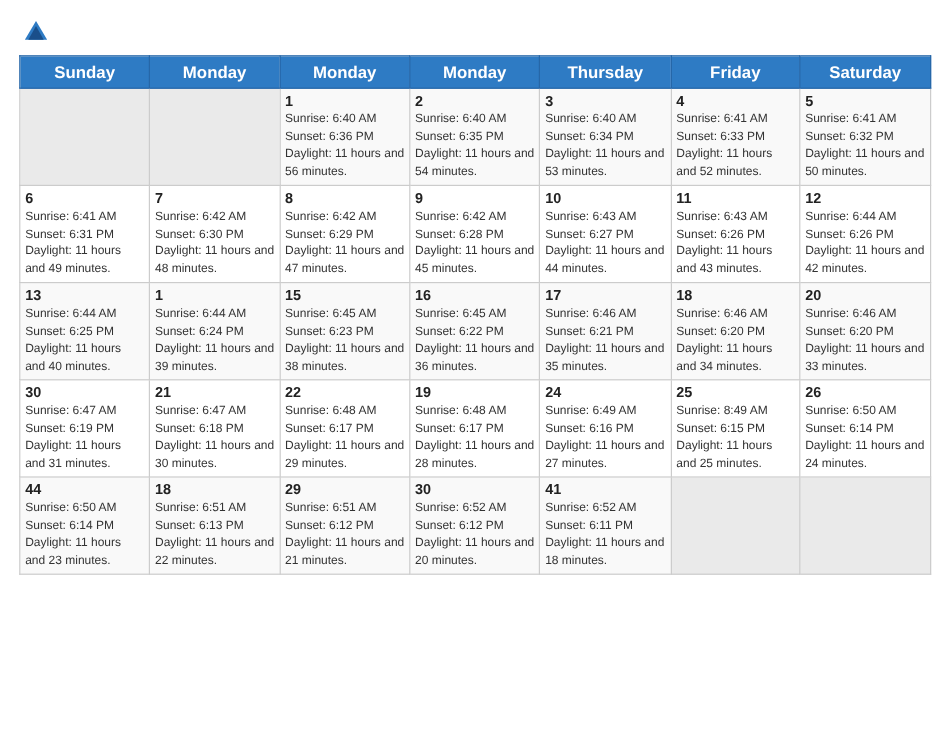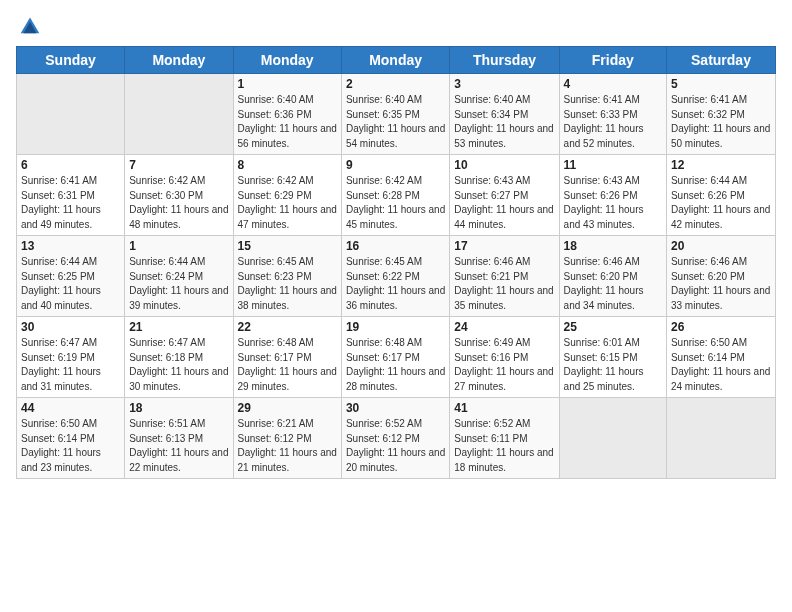--- a/index.html
+++ b/index.html
@@ -268,21 +268,21 @@
 Daylight: 11 hours and 28 minutes.</div>
           </td>
           <td>
             <span class="day-num">24</span>
             <div class="day-info">Sunrise: 6:49 AM
 Sunset: 6:16 PM
 Daylight: 11 hours and 27 minutes.</div>
           </td>
           <td>
             <span class="day-num">25</span>
-            <div class="day-info">Sunrise: 6:01 AM
+            <div class="day-info">Sunrise: 8:49 AM
 Sunset: 6:15 PM
 Daylight: 11 hours and 25 minutes.</div>
           </td>
           <td>
             <span class="day-num">26</span>
             <div class="day-info">Sunrise: 6:50 AM
 Sunset: 6:14 PM
 Daylight: 11 hours and 24 minutes.</div>
           </td>
         </tr>
@@ -294,21 +294,21 @@
 Daylight: 11 hours and 23 minutes.</div>
           </td>
           <td>
             <span class="day-num">18</span>
             <div class="day-info">Sunrise: 6:51 AM
 Sunset: 6:13 PM
 Daylight: 11 hours and 22 minutes.</div>
           </td>
           <td>
             <span class="day-num">29</span>
-            <div class="day-info">Sunrise: 6:21 AM
+            <div class="day-info">Sunrise: 6:51 AM
 Sunset: 6:12 PM
 Daylight: 11 hours and 21 minutes.</div>
           </td>
           <td>
             <span class="day-num">30</span>
             <div class="day-info">Sunrise: 6:52 AM
 Sunset: 6:12 PM
 Daylight: 11 hours and 20 minutes.</div>
           </td>
           <td>

